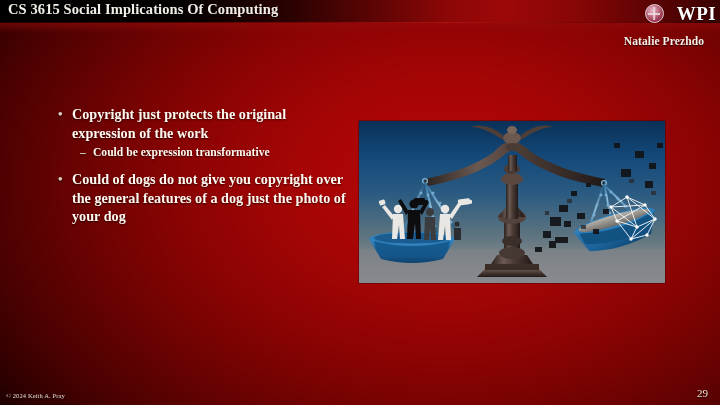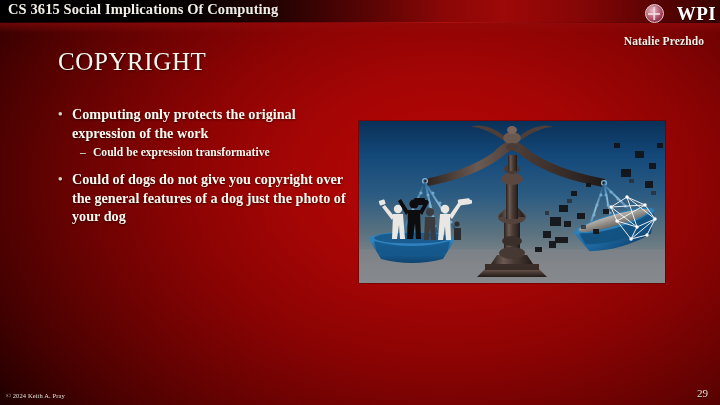--- a/index.html
+++ b/index.html
@@ -161,27 +161,26 @@
   <div class="sub-band"></div>
   <div class="banner-title">CS 3615 Social Implications Of Computing</div>
 
   <div class="wpi-logo">
     <div class="wpi-seal"></div>
     <div class="wpi-word">WPI</div>
   </div>
 
   <div class="author">Natalie Prezhdo</div>
 
-  <div class="slide-title">COPYRIGHT</div>
 
   <div class="body-col">
 
     <div class="bul l1">
       <span class="mark">•</span>
-      <span class="txt">Computing only protects the original expression of the work</span>
+      <span class="txt">Copyright just protects the original expression of the work</span>
     </div>
 
     <div class="bul l2">
       <span class="mark">–</span>
       <span class="txt">Could be expression transformative</span>
     </div>
 
     <div class="bul l1">
       <span class="mark">•</span>
       <span class="txt">Could of dogs do not give you copyright over the general features of a dog just the photo of your dog</span>

